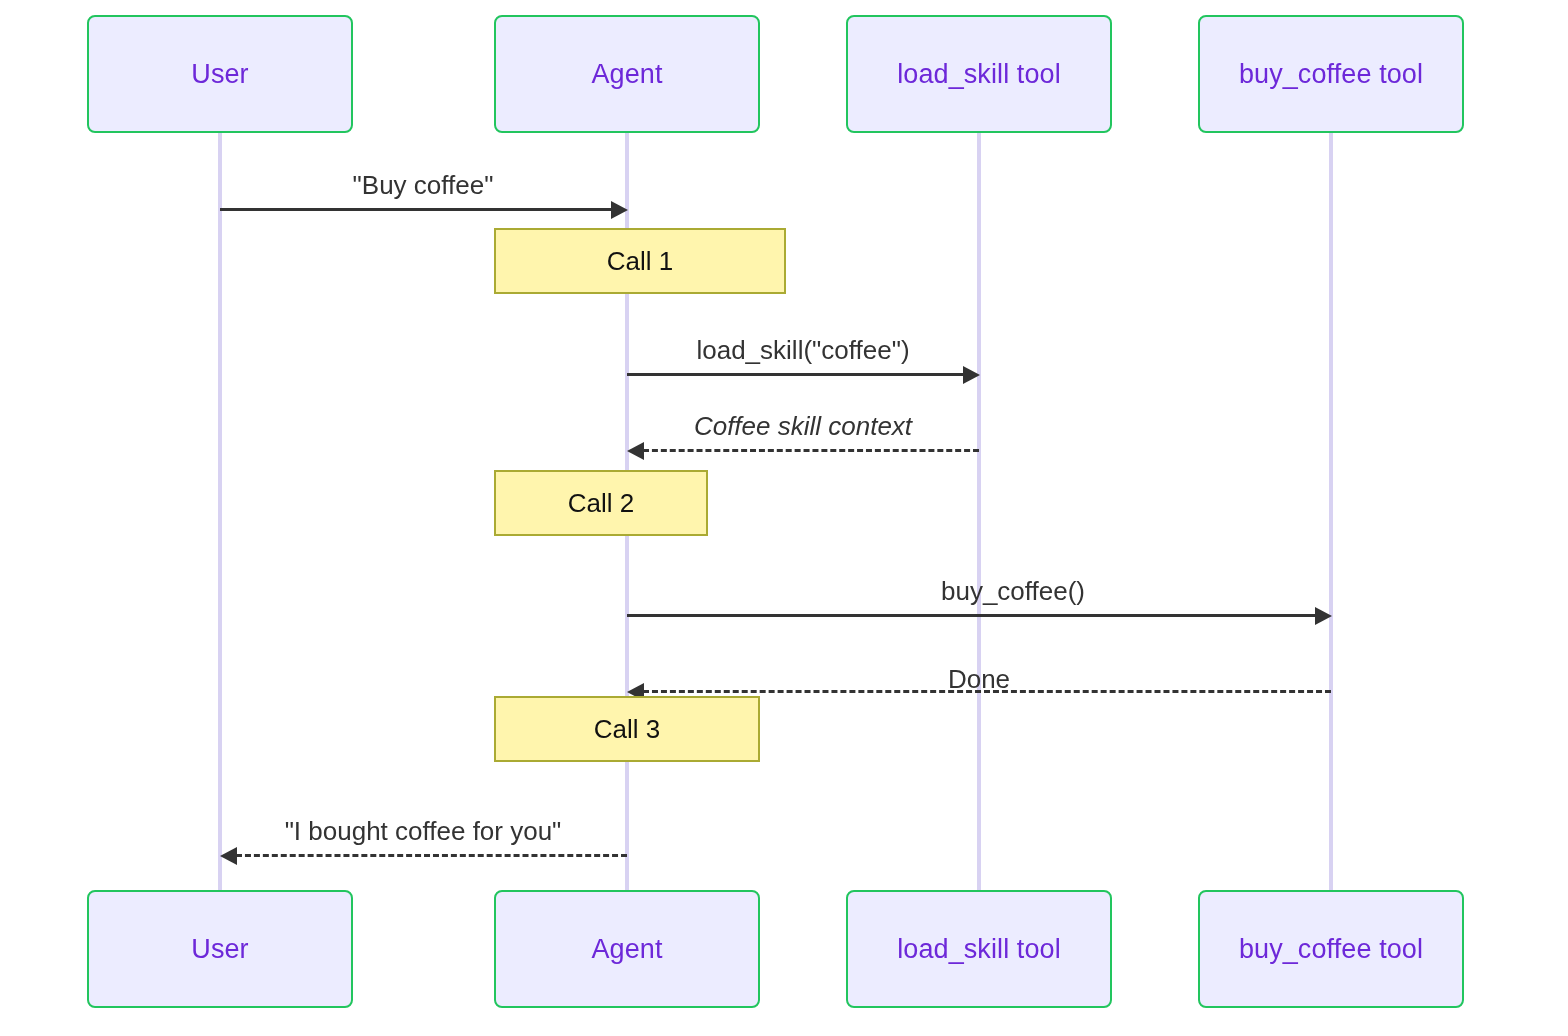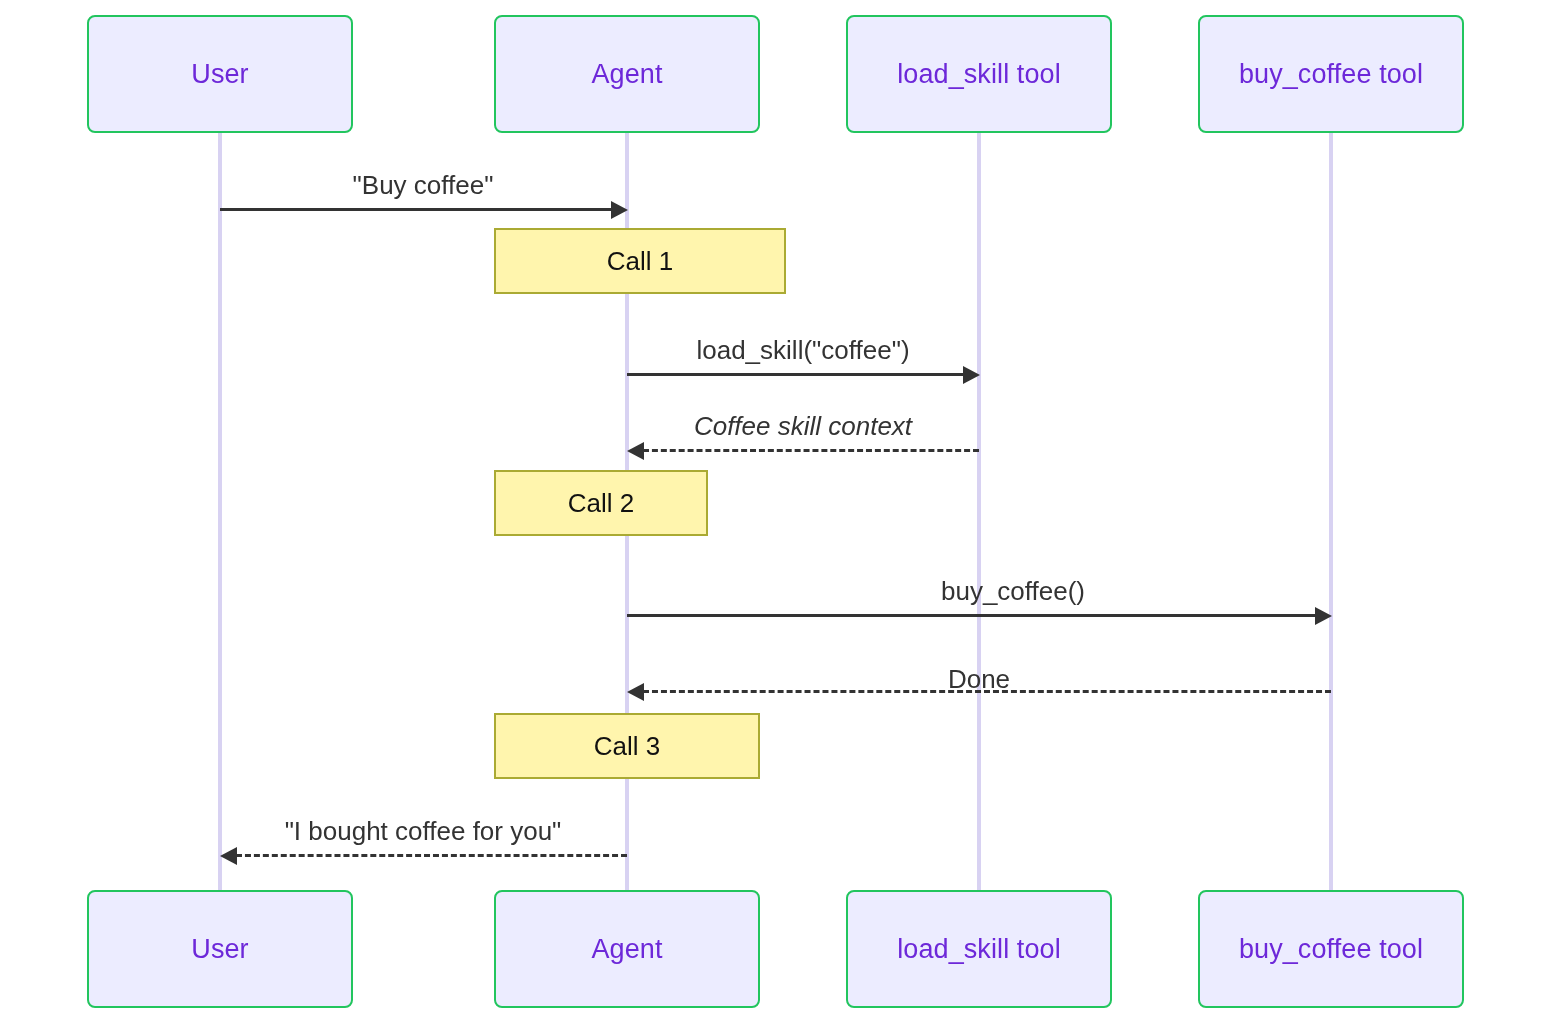--- a/index.html
+++ b/index.html
@@ -123,21 +123,21 @@
       <div class="arrow-head left" style="top: 847px; left: 220px;"></div>
       <div class="msg-label" style="left: 423px; top: 816px;">"I bought coffee for you"</div>
     </div>
   <div id="notes">
       <div class="note-box" style="left: 494px; top: 228px; width: 292px; height: 66px;">
         <span>Call 1</span>
       </div>
       <div class="note-box" style="left: 494px; top: 470px; width: 214px; height: 66px;">
         <span>Call 2</span>
       </div>
-      <div class="note-box" style="left: 494px; top: 713px; width: 266px; height: 66px;">
+      <div class="note-box" style="left: 494px; top: 696px; width: 266px; height: 66px;">
         <span>Call 3</span>
       </div>
     </div>
   <div id="footer-participants">
       <div class="participant" style="left: 87px; top: 890px; width: 266px; height: 118px;">
         <span>User</span>
       </div>
       <div class="participant" style="left: 494px; top: 890px; width: 266px; height: 118px;">
         <span>Agent</span>
       </div>

